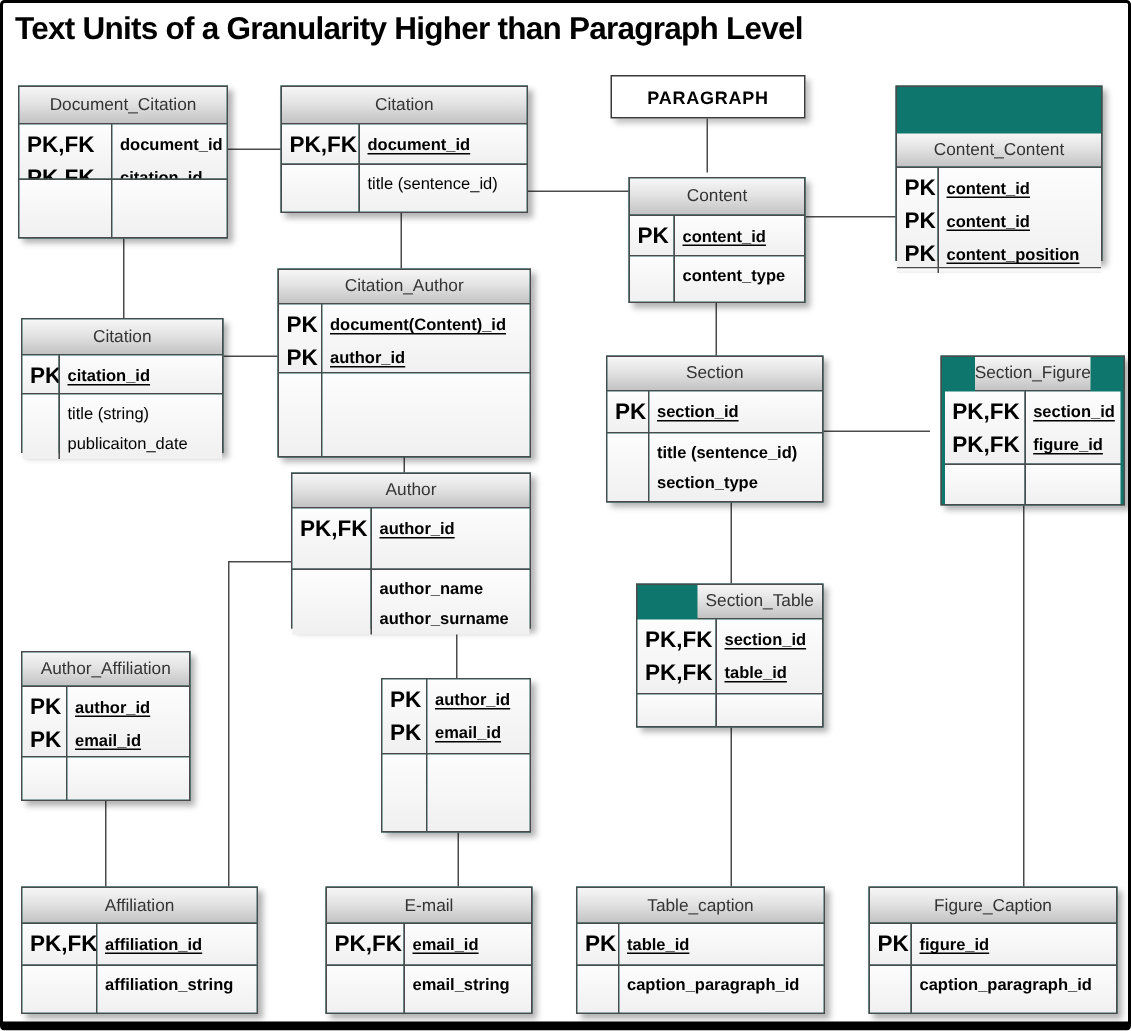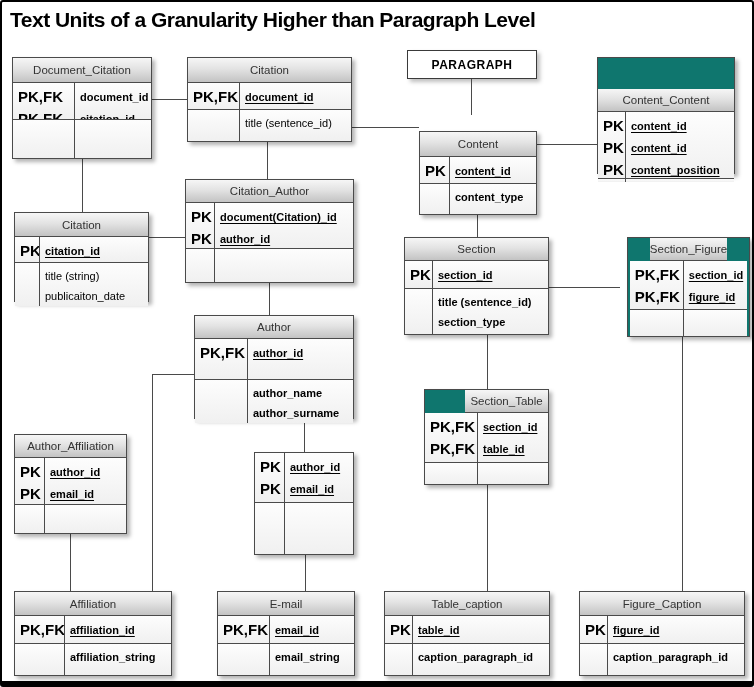--- a/index.html
+++ b/index.html
@@ -151,21 +151,21 @@
               <div class="n u">content_id</div>
             </div>
             <div class="line">
               <div class="n u">content_position</div>
             </div>
           </div>
           <div class="cell key-col"></div>
           <div class="cell"></div>
         </div>
       </div>
-      <div class="entity" style="left: 417px; top: 129px; width: 118px; height: 84px;">
+      <div class="entity" style="left: 417px; top: 116px; width: 118px; height: 84px;">
         <div class="e-hdr" style="height: 25px;">Content</div>
         <div class="e-body" style="grid-template-columns: 30px 1fr; grid-template-rows: 27px 1fr;">
           <div class="cell key-col key-sec">
             <div class="line k">PK</div>
           </div>
           <div class="cell key-sec">
             <div class="line">
               <div class="n u">content_id</div>
             </div>
           </div>
@@ -192,30 +192,30 @@
           <div class="cell">
             <div class="attr-line">
               <div class="n plain">title (string)</div>
             </div>
             <div class="attr-line">
               <div class="n plain">publicaiton_date</div>
             </div>
           </div>
         </div>
       </div>
-      <div class="entity" style="left: 183px; top: 177px; width: 169px; height: 104px;">
+      <div class="entity" style="left: 183px; top: 177px; width: 169px; height: 126px;">
         <div class="e-hdr" style="height: 23px;">Citation_Author</div>
         <div class="e-body" style="grid-template-columns: 29px 1fr; grid-template-rows: 46px 1fr;">
           <div class="cell key-col key-sec">
             <div class="line k">PK</div>
             <div class="line k">PK</div>
           </div>
           <div class="cell key-sec">
             <div class="line">
-              <div class="n u">document(Citation)_id</div>
+              <div class="n u">document(Content)_id</div>
             </div>
             <div class="line">
               <div class="n u">author_id</div>
             </div>
           </div>
           <div class="cell key-col"></div>
           <div class="cell"></div>
         </div>
       </div>
       <div class="entity" style="left: 402px; top: 235px; width: 145px; height: 98px;">

